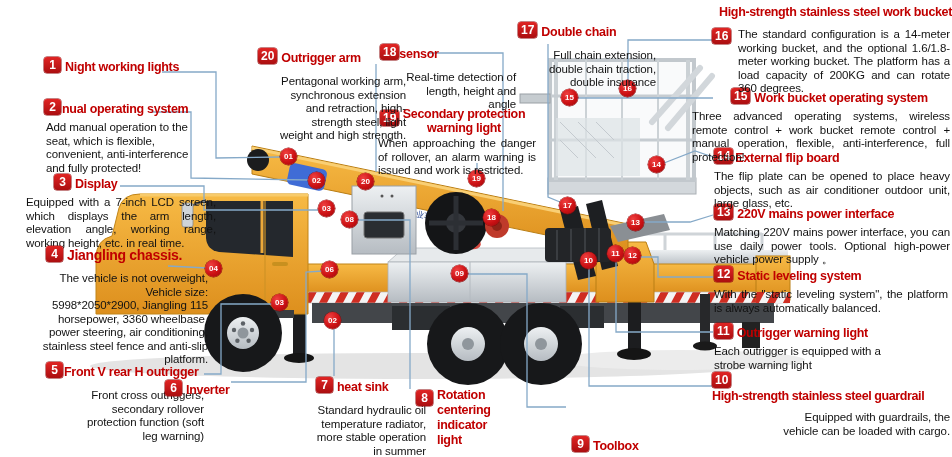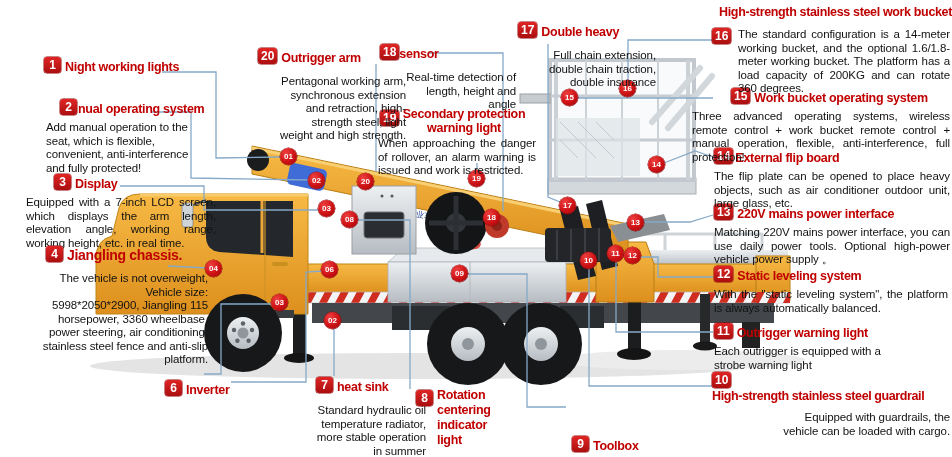--- a/index.html
+++ b/index.html
@@ -20,21 +20,21 @@
          border-radius:3px;background:linear-gradient(#e02524,#ab0e10);color:#fff;
          font-size:12px;font-weight:bold;line-height:16px;text-align:center;margin-right:4px;
          box-shadow:0 0 0 .5px #8d0b0c;}
   .ttl{display:inline;color:#c00000;font-weight:bold;font-size:12.5px;letter-spacing:-.3px;}
   .bdy{font-size:11.5px;line-height:13.5px;color:#121212;letter-spacing:-.1px;margin-top:3px;}
   .ctr{text-align:right;white-space:pre-line;margin-top:8px;}
   .lft{text-align:left;white-space:pre-line;}
   .jst{text-align:justify;}
   
   #b1{left:44px;top:57px;width:170px;}
-  #b2{left:40px;top:99px;width:184px;}  #b2 .trow{margin-left:20px;} #b2 .bdy{padding-left:6px;}
+  #b2{left:40px;top:99px;width:184px;}  #b2 .trow{margin-left:4px;} #b2 .bdy{padding-left:6px;}
   #b2 .badge{margin-right:1px;}
   #b3{left:26px;top:174px;width:190px;} #b3 .trow{margin-left:28px;}
   #b4{left:6px;top:246px;width:202px;}  #b4 .trow{margin-left:40px;} #b4 .ttl{font-size:14px;}
   #b5{left:8px;top:362px;width:196px;}  #b5 .trow{margin-left:38px;} #b5 .badge{margin-right:1px;}
   #b6{left:145px;top:380px;width:164px;} #b6 .trow{margin-left:20px;}
   #b7{left:292px;top:377px;width:134px;} #b7 .trow{margin-left:24px;}
   #b8{left:416px;top:388px;width:96px;}  #b8 .badge{position:absolute;left:0;top:2px;}
   #b8 .ttl{display:block;padding-left:21px;white-space:normal;line-height:15px;}
   #b9{left:556px;top:400px;width:184px;} #b9 .trow{margin-left:16px;margin-top:36px;}
   #b10{left:712px;top:372px;width:238px;} #b10 .ttl{display:block;white-space:normal;letter-spacing:-.4px;}
@@ -249,20 +249,27 @@
     <div class="trow"><span class="badge">4</span><span class="ttl">Jiangling chassis.</span></div>
     <div class="bdy ctr">The vehicle is not overweight,
 Vehicle size:
 5998*2050*2900, Jiangling 115
 horsepower, 3360 wheelbase,
 power steering, air conditioning,
 stainless steel fence and anti-slip
 platform.</div>
   </div>
 
+  <div class="lbl" id="b5">
+    <div class="trow"><span class="badge">5</span><span class="ttl">Front V rear H outrigger</span></div>
+    <div class="bdy ctr">Front cross outriggers,
+secondary rollover
+protection function (soft
+leg warning)</div>
+  </div>
 
   <div class="lbl" id="b6">
     <div class="trow"><span class="badge">6</span><span class="ttl">Inverter</span></div>
   </div>
 
   <div class="lbl" id="b7">
     <div class="trow"><span class="badge">7</span><span class="ttl">heat sink</span></div>
     <div class="bdy ctr">Standard hydraulic oil
 temperature radiator,
 more stable operation
@@ -315,21 +322,21 @@
 
   <div class="lbl" id="b16t">
     <span class="ttl">High-strength stainless steel work bucket</span>
   </div>
   <div class="lbl" id="b16">
     <span class="badge">16</span>
     <div class="bdy jst">The standard configuration is a 14-meter working bucket, and the optional 1.6/1.8-meter working bucket. The platform has a load capacity of 200KG and can rotate 360 degrees.</div>
   </div>
 
   <div class="lbl" id="b17">
-    <div class="trow"><span class="badge">17</span><span class="ttl">Double heavy</span></div>
+    <div class="trow"><span class="badge">17</span><span class="ttl">Double chain</span></div>
     <div class="bdy ctr">Full chain extension,
 double chain traction,
 double insurance</div>
   </div>
 
   <div class="lbl" id="b18">
     <div class="trow"><span class="badge">18</span><span class="ttl">sensor</span></div>
     <div class="bdy ctr">Real-time detection of
 length, height and
 angle</div>

